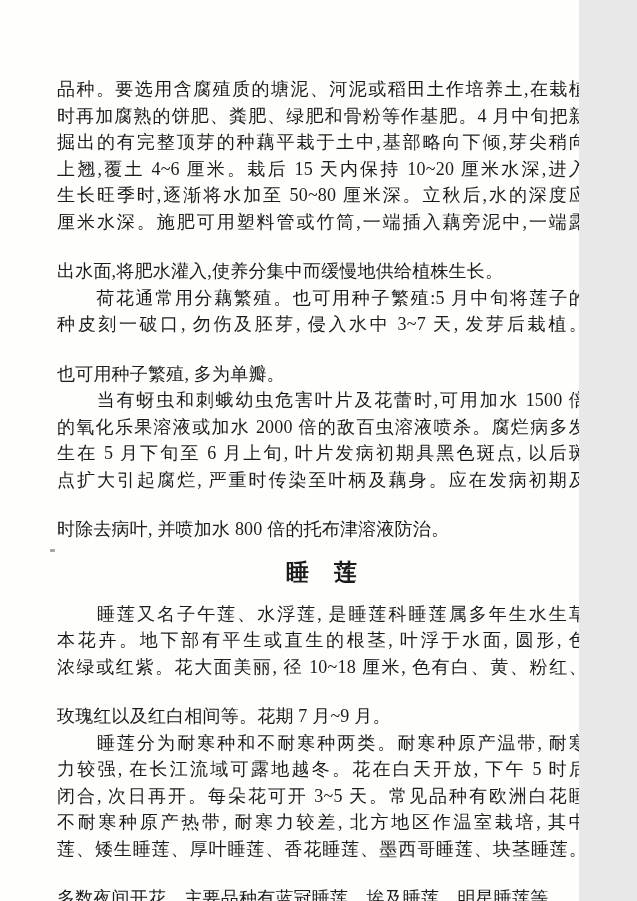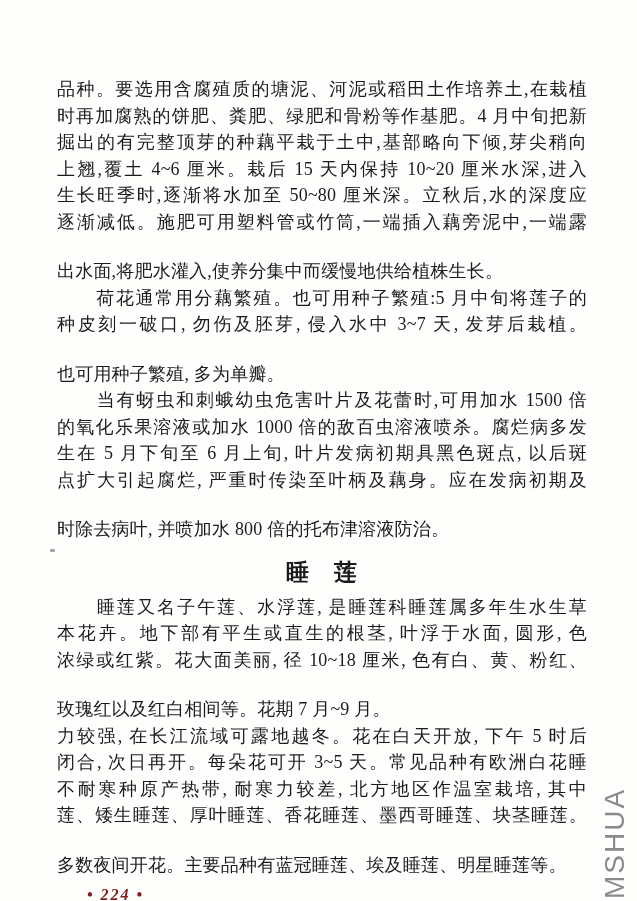--- a/index.html
+++ b/index.html
@@ -1,18 +1,18 @@
 <!DOCTYPE html>
 <html><head>
 <meta charset="utf-8">
 <style>
   html,body{margin:0;padding:0;background:#e8e8e8;}
   .page{
     position:relative;
-    width:637px;height:901px;
+    width:579px;height:901px;
     background:#fefefdff;
     background:#fefefd;
     overflow:hidden;
     font-family:"Liberation Serif","DejaVu Serif",serif;
     color:#1b1b1b;
   }
   .body-text{
     position:absolute;left:57px;top:76px;width:530px;
   }
   .para{margin:0;}
@@ -22,21 +22,21 @@
     text-align:justify;
     text-align-last:justify;
     letter-spacing:0.2px;
     white-space:pre-wrap;
   }
   .tline.last{
     text-align-last:left;
     margin-top:23px;
   }
   .heading{
-    margin:14px 0 5px 0;
+    margin:14px 0 12px 0;
     font-size:23px;
     font-weight:bold;
     text-align:center;
     line-height:32px;
     letter-spacing:1px;
   }
   .footer{
     margin-top:6px;
     padding-left:30px;
     font-size:16px;
@@ -67,48 +67,49 @@
 
 <div class="page">
   <div class="body-text">
 
     <div class="para">
         <div class="tline">品种。要选用含腐殖质的塘泥、河泥或稻田土作培养土,在栽植</div>
         <div class="tline">时再加腐熟的饼肥、粪肥、绿肥和骨粉等作基肥。4 月中旬把新</div>
         <div class="tline">掘出的有完整顶芽的种藕平栽于土中,基部略向下倾,芽尖稍向</div>
         <div class="tline">上翘,覆土 4~6 厘米。栽后 15 天内保持 10~20 厘米水深,进入</div>
         <div class="tline">生长旺季时,逐渐将水加至 50~80 厘米深。立秋后,水的深度应</div>
-        <div class="tline">逐渐减低。施肥可用塑料管或竹筒,一端插入藕旁泥中,一端露</div>
+        <div class="tline">厘米水深。施肥可用塑料管或竹筒,一端插入藕旁泥中,一端露</div>
         <div class="tline last">出水面,将肥水灌入,使养分集中而缓慢地供给植株生长。</div>
       </div>
 
     <div class="para">
         <div class="tline">　　荷花通常用分藕繁殖。也可用种子繁殖:5 月中旬将莲子的</div>
         <div class="tline">种皮刻一破口, 勿伤及胚芽, 侵入水中 3~7 天, 发芽后栽植。</div>
         <div class="tline last">也可用种子繁殖, 多为单瓣。</div>
       </div>
 
     <div class="para">
         <div class="tline">　　当有蚜虫和刺蛾幼虫危害叶片及花蕾时,可用加水 1500 倍</div>
-        <div class="tline">的氧化乐果溶液或加水 1000 倍的敌百虫溶液喷杀。腐烂病多发</div>
+        <div class="tline">的氧化乐果溶液或加水 2000 倍的敌百虫溶液喷杀。腐烂病多发</div>
         <div class="tline">生在 5 月下旬至 6 月上旬, 叶片发病初期具黑色斑点, 以后斑</div>
         <div class="tline">点扩大引起腐烂, 严重时传染至叶柄及藕身。应在发病初期及</div>
         <div class="tline last">时除去病叶, 并喷加水 800 倍的托布津溶液防治。</div>
       </div>
 
     <h2 class="heading">睡　莲</h2>
 
     <div class="para">
         <div class="tline">　　睡莲又名子午莲、水浮莲, 是睡莲科睡莲属多年生水生草</div>
         <div class="tline">本花卉。地下部有平生或直生的根茎, 叶浮于水面, 圆形, 色</div>
         <div class="tline">浓绿或红紫。花大面美丽, 径 10~18 厘米, 色有白、黄、粉红、</div>
         <div class="tline last">玫瑰红以及红白相间等。花期 7 月~9 月。</div>
       </div>
 
     <div class="para">
+        <div class="tline">　　睡莲分为耐寒种和不耐寒种两类。耐寒种原产温带, 耐寒</div>
         <div class="tline">力较强, 在长江流域可露地越冬。花在白天开放, 下午 5 时后</div>
         <div class="tline">闭合, 次日再开。每朵花可开 3~5 天。常见品种有欧洲白花睡</div>
         <div class="tline">不耐寒种原产热带, 耐寒力较差, 北方地区作温室栽培, 其中</div>
         <div class="tline">莲、矮生睡莲、厚叶睡莲、香花睡莲、墨西哥睡莲、块茎睡莲。</div>
         <div class="tline last">多数夜间开花。主要品种有蓝冠睡莲、埃及睡莲、明星睡莲等。</div>
       </div>
 
     <div class="footer">• 224 •</div>
   </div>
 

